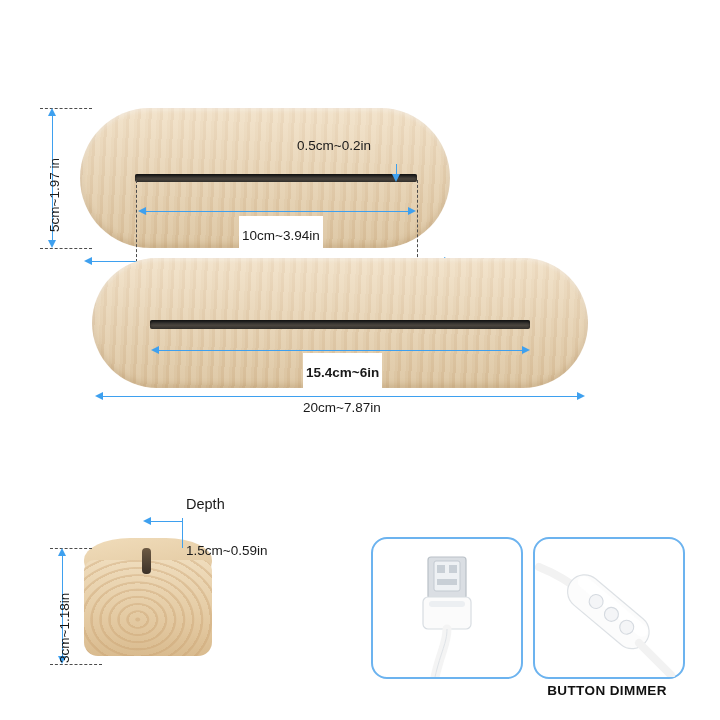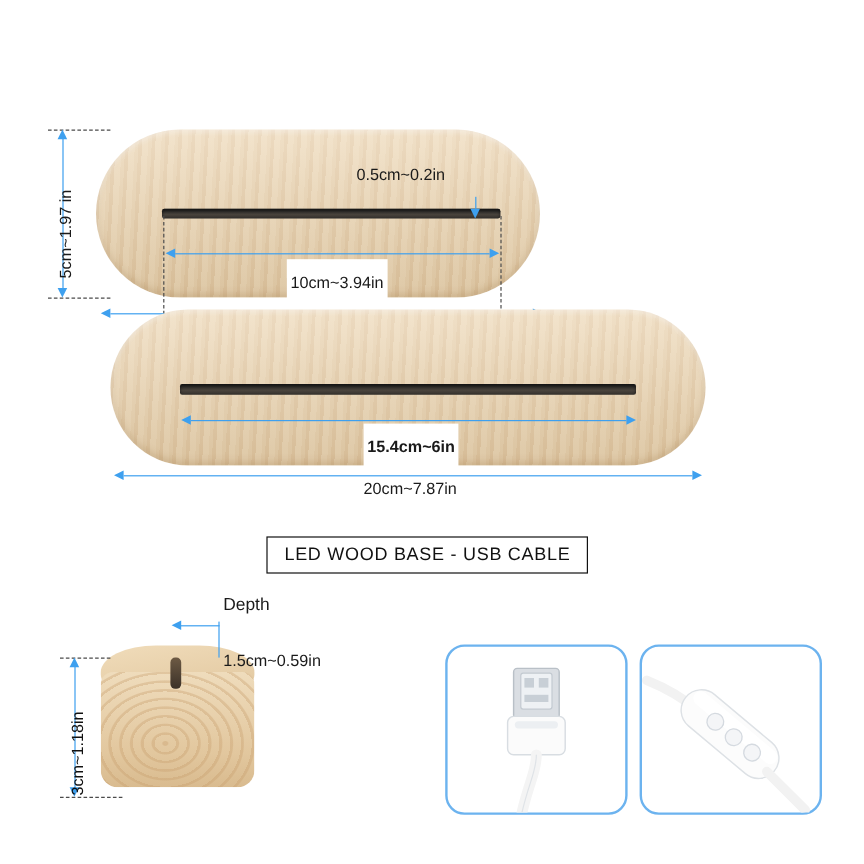--- a/index.html
+++ b/index.html
@@ -204,21 +204,20 @@
   <div class="hline" style="left:159px; top:350px; width:363px;"></div>
   <div class="arrow left" style="left:151px; top:346px;"></div>
   <div class="arrow right" style="left:522px; top:346px;"></div>
   <div class="dim-text blue-bg" style="left:303px; top:353px;font-weight:bold;">15.4cm~6in</div>
 
   <div class="hline" style="left:103px; top:396px; width:474px;"></div>
   <div class="arrow left" style="left:95px; top:392px;"></div>
   <div class="arrow right" style="left:577px; top:392px;"></div>
   <div class="dim-text" style="left:303px; top:400px;">20cm~7.87in</div>
 
-  <div class="caption-box" style="left:222px; top:447px;">LED WOOD BASE - USB CABLE</div>
 
   <div style="position:absolute; left:78px; top:538px; width:140px; height:120px;">
 
     <div style="position:absolute; left:6px; top:0; width:128px; height:46px;
                 background:linear-gradient(170deg,#f0dcba,#e0c59c);
                 border-radius:46px/22px;"></div>
 
     <div style="position:absolute; left:6px; top:22px; width:128px; height:96px;
                 background:
                   repeating-radial-gradient(ellipse at 42% 62%,
@@ -271,14 +270,15 @@
         <rect x="26" y="56" width="96" height="34" rx="17" fill="#fcfcfc" stroke="#dde1e5" stroke-width="1.2"></rect>
         <rect x="30" y="60" width="88" height="12" rx="6" fill="#ffffff" opacity="0.9"></rect>
         <circle cx="58" cy="73" r="7" fill="#f4f5f7" stroke="#d5dae0" stroke-width="1.1"></circle>
         <circle cx="78" cy="73" r="7" fill="#f4f5f7" stroke="#d5dae0" stroke-width="1.1"></circle>
         <circle cx="98" cy="73" r="7" fill="#f4f5f7" stroke="#d5dae0" stroke-width="1.1"></circle>
       </g>
 
       <path d="M104 104 C116 116, 126 126, 136 136" stroke="#f2f2f2" stroke-width="8" fill="none" stroke-linecap="round"></path>
     </svg>
   </div>
+  <div class="panel-caption" style="left:533px; top:683px; width:148px;">BUTTON DIMMER</div>
 
 </div>
 
 </body></html>

